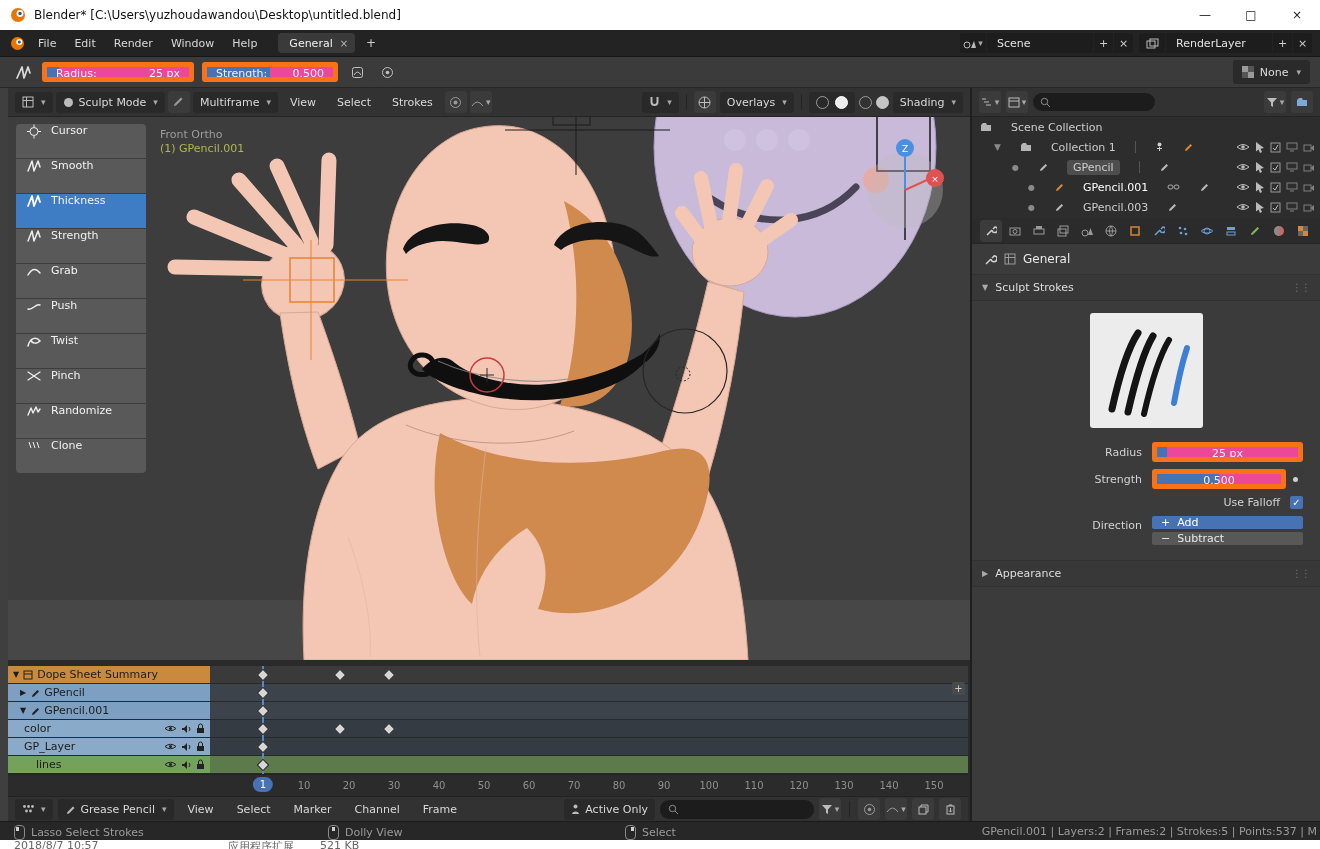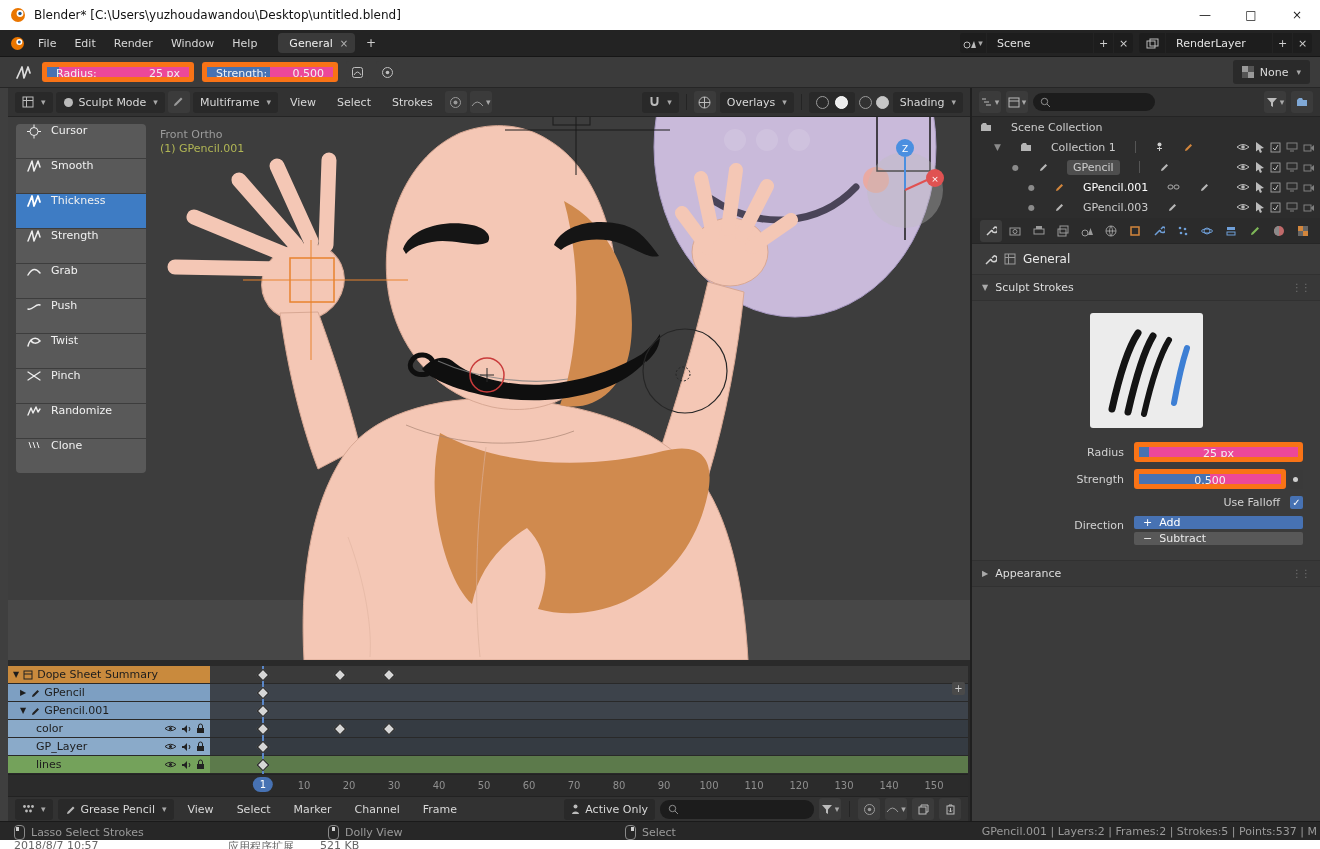--- a/index.html
+++ b/index.html
@@ -72,38 +72,38 @@
   .props{position:absolute;top:130px;left:0;right:0;bottom:0;background:#3b3b3b}
   .ptabs{height:26px;background:#2b2b2b;display:flex;align-items:center;gap:2px;padding-left:8px;
          border-bottom:1px solid #262626;box-sizing:border-box}
   .ptab{width:22px;height:22px;display:flex;align-items:center;justify-content:center;border-radius:3px}
   .ptab.active{background:#3b3b3b}
   .pcontext{height:30px;display:flex;align-items:center;gap:7px;padding-left:12px;color:#eaeaea;font-size:12px}
   .psection{height:25px;display:flex;align-items:center;gap:7px;padding:0 10px;color:#dedede;background:#383838;
             border-top:1px solid #313131;border-bottom:1px solid #313131}
   .grip{margin-left:auto;color:#6f6f6f;font-size:10px;letter-spacing:-1px}
   .preview{width:113px;height:115px;background:#ececec;border-radius:3px;margin:12px auto 14px auto}
-  .prow{display:flex;align-items:center;margin:7px 17px 7px 0}
+  .prow{display:flex;align-items:center;margin:7px 17px 7px 18px}
   .plabel{width:162px;text-align:right;padding-right:10px;color:#d2d2d2;box-sizing:border-box;flex:none}
   .pctrl{flex:1;display:flex;align-items:center;gap:2px}
   .dirbtn{height:19px;border-radius:2px;display:flex;align-items:center;gap:7px;padding-left:9px;background:#585858;
           color:#eaeaea;margin-bottom:1px;flex:1}
   .dirbtn.sel{background:#4772b3;color:#fff}
   .checkbox{width:13px;height:13px;background:#4772b3;border-radius:2px;color:#fff;font-size:10px;line-height:13px;
             text-align:center}
   .dotbtn{width:15px;height:19px;background:#3a3a3a;border-radius:2px;display:flex;align-items:center;justify-content:center}
   .dotbtn i{width:5px;height:5px;border-radius:50%;background:#cfcfcf}
   
   .dope{position:absolute;left:8px;top:666px;width:960px;height:130px;background:#2e2e2e}
   .drow{height:18px;display:flex;border-bottom:1px solid #292929;box-sizing:border-box}
   .dname{width:202px;display:flex;align-items:center;gap:4px;padding:0 5px;box-sizing:border-box;color:#1d1d1d}
   .dtrack{flex:1}
   .c-summary .dname{background:#c98a3d}.c-summary .dtrack{background:#3a3a3a}
   .c-obj .dname{background:#7d9fc2}.c-obj .dtrack{background:#3d434b}
-  .c-layer .dname{background:#8aaac9;padding-left:28px}.c-layer .dtrack{background:#353b42}
+  .c-layer .dname{background:#8aaac9;padding-left:16px}.c-layer .dtrack{background:#353b42}
   .c-sel .dname{background:#74a25b;padding-left:28px}.c-sel .dtrack{background:#5c7a4b}
   .dicons{margin-left:auto;display:flex;gap:4px;align-items:center}
   .dope-canvas{position:absolute;left:0;top:0;width:960px;height:108px;pointer-events:none}
   .playhead{position:absolute;left:254px;top:0;width:2px;height:108px;background:#5a87c9}
   .kf{position:absolute;width:7px;height:7px;background:#d6d6d6;border:1px solid #111;
       transform:translate(-50%,-50%) rotate(45deg)}
   .druler{position:absolute;left:0;top:108px;width:960px;height:22px;background:#2b2b2b;border-top:1px solid #222;box-sizing:border-box}
   .rlabel{position:absolute;top:5px;transform:translateX(-50%);color:#8f8f8f;font-size:10px}
   .rcurrent{position:absolute;top:2px;left:255px;transform:translateX(-50%);background:#4772b3;color:#fff;
             border-radius:8px;padding:0 7px;height:15px;line-height:15px;font-size:10px}

